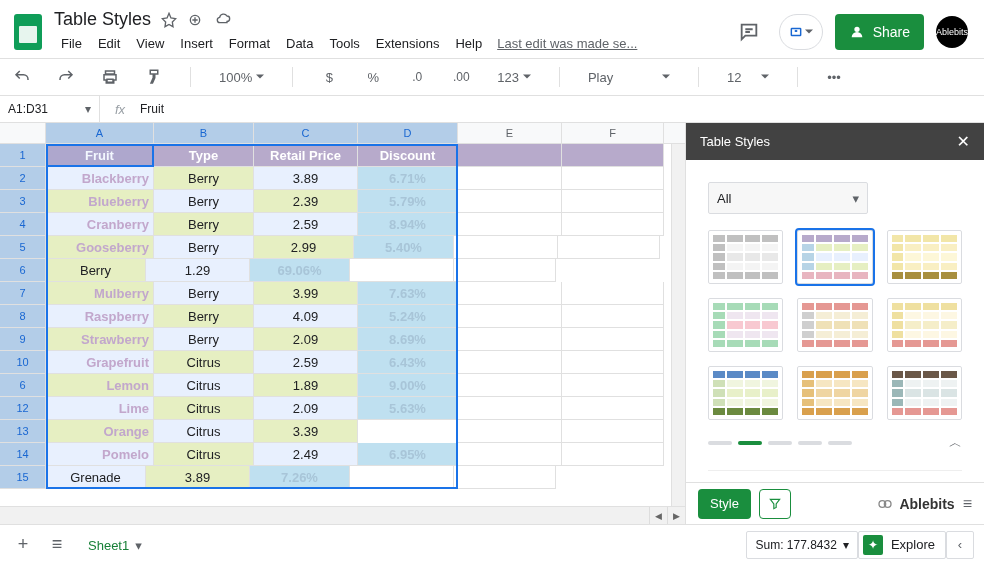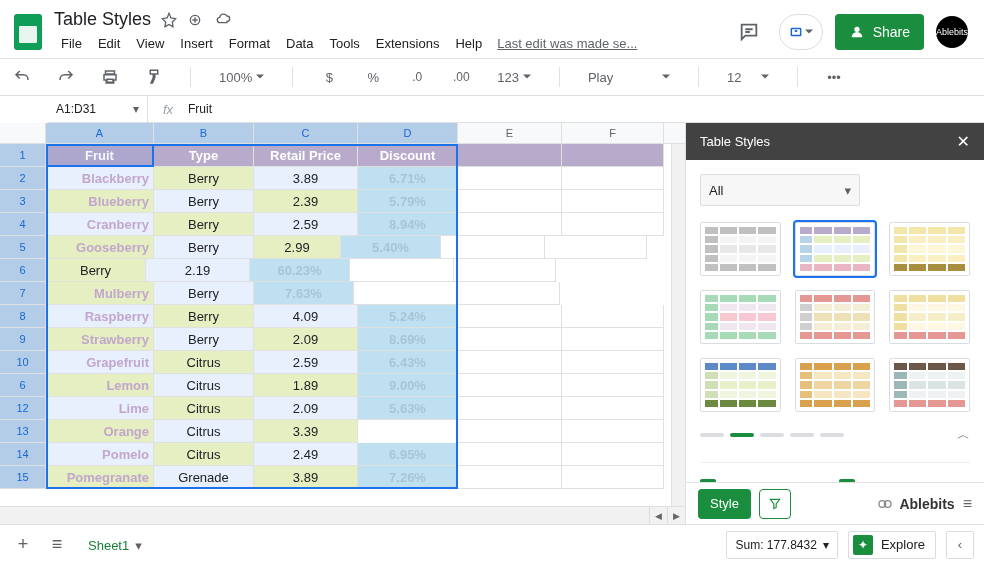--- a/index.html
+++ b/index.html
@@ -20,21 +20,21 @@
 .icon-btn { width:36px; height:36px; display:flex; align-items:center; justify-content:center; border-radius:18px; color:#5f6368; cursor:pointer; }
 .present { width:44px; height:36px; border:1px solid #dadce0; border-radius:18px; display:flex; align-items:center; justify-content:center; gap:2px; }
 .share-btn { background:#1a8e3e; color:#fff; height:36px; border-radius:4px; padding:0 14px; display:flex; align-items:center; gap:8px; font-size:14px; font-weight:500; cursor:pointer; }
 .avatar { width:32px; height:32px; border-radius:16px; background:#000; color:#fff; font-size:9px; display:flex; align-items:center; justify-content:center; }
 
 .toolbar { height:38px; border-top:1px solid #e0e0e0; border-bottom:1px solid #e0e0e0; display:flex; align-items:center; padding:0 10px; gap:20px; color:#5f6368; }
 .tb-ico { width:24px; height:24px; display:flex; align-items:center; justify-content:center; cursor:pointer; }
 .tb-sep { width:1px; height:20px; background:#e0e0e0; margin:0 4px; }
 .tb-dd { display:flex; align-items:center; gap:4px; padding:0 4px; cursor:pointer; }
 
-.fx-bar { height:27px; border-bottom:1px solid #e0e0e0; display:flex; align-items:center;margin-left:48px; }
+.fx-bar { height:27px; border-bottom:1px solid #e0e0e0; display:flex; align-items:center; }
 .name-box { width:100px; border-right:1px solid #e0e0e0; height:100%; display:flex; align-items:center; padding:0 8px; font-size:12px; }
 .name-box .caret { margin-left:auto; color:#5f6368; }
 .fx-sym { width:40px; font-style:italic; color:#9aa0a6; text-align:center; }
 .fx-val { font-size:12px; }
 
 .workspace { display:flex; height:401px; }
 .sheet-area { flex:1; position:relative; overflow:hidden; }
 
 .col-headers { display:flex; height:21px; background:#f8f9fa; border-bottom:1px solid #e0e0e0; }
 .ch-corner { width:46px; border-right:1px solid #e0e0e0; }
@@ -57,21 +57,21 @@
 .sel-overlay { position:absolute; left:46px; top:21px; border:2px solid #1a73e8; pointer-events:none; }
 .sel-cell { position:absolute; left:46px; top:21px; border:2px solid #1a73e8; background:rgba(26,115,232,.06); pointer-events:none; }
 
 .hscroll { position:absolute; bottom:0; left:0; right:0; height:18px; background:#f1f1f1; display:flex; align-items:center; justify-content:flex-end; gap:0; border-top:1px solid #e0e0e0; }
 .hscroll .arrow { width:18px; height:18px; display:flex; align-items:center; justify-content:center; border-left:1px solid #ddd; font-size:9px; color:#666; cursor:pointer; }
 .vscroll { position:absolute; top:21px; right:0; bottom:18px; width:14px; background:#f1f1f1; border-left:1px solid #e0e0e0; }
 
 .side-panel { width:299px; border-left:1px solid #e0e0e0; background:#fff; display:flex; flex-direction:column; }
 .sp-head { height:37px; background:#424242; color:#fff; display:flex; align-items:center; padding:0 14px; font-size:13px; font-weight:500; }
 .sp-close { margin-left:auto; cursor:pointer; font-size:16px; }
-.sp-body { padding:14px; flex:1; overflow:auto; }
+.sp-body { padding:22px; flex:1; overflow:auto; }
 .filter-dd { width:160px; height:32px; border:1px solid #dadce0; border-radius:2px; background:#f7f7f7; display:flex; align-items:center; padding:0 8px; font-size:13px; cursor:pointer; }
 .filter-dd .caret { margin-left:auto; color:#5f6368; }
 
 .style-grid { display:grid; grid-template-columns:repeat(3,1fr); gap:14px; margin-top:16px; }
 .thumb { height:54px; border:1px solid #dadce0; border-radius:2px; padding:4px; display:flex; flex-direction:column; gap:2px; cursor:pointer; }
 .thumb.sel { outline:2px solid #1a73e8; }
 .trow { flex:1; display:flex; gap:2px; }
 .tc { flex:1; }
 .tleft { width:18%; flex:none; }
 
@@ -87,21 +87,21 @@
 .sp-foot { height:42px; border-top:1px solid #e0e0e0; display:flex; align-items:center; padding:0 12px; gap:8px; }
 .style-apply { background:#1a8e3e; color:#fff; height:30px; border-radius:4px; padding:0 12px; display:flex; align-items:center; font-size:13px; cursor:pointer; }
 .filter-btn { width:32px; height:30px; border:1px solid #1a8e3e; border-radius:4px; display:flex; align-items:center; justify-content:center; color:#1a8e3e; cursor:pointer; }
 .ablebits { margin-left:auto; display:flex; align-items:center; gap:6px; font-weight:bold; font-size:14px; color:#333; }
 .hamb { font-size:16px; color:#5f6368; cursor:pointer; }
 
 .bottombar { height:40px; border-top:1px solid #e0e0e0; display:flex; align-items:center; }
 .sheet-tabs { display:flex; align-items:center; gap:4px; padding:0 8px; }
 .bb-btn { width:30px; height:30px; display:flex; align-items:center; justify-content:center; color:#5f6368; cursor:pointer; font-size:18px; }
 .tab { height:30px; padding:0 12px; display:flex; align-items:center; gap:6px; font-size:13px; color:#188038; border-top:1px solid transparent; cursor:pointer; background:#fff; font-weight:500; }
-.bb-right { margin-left:auto; display:flex; align-items:center; gap:10px; padding-right:10px; }
+.bb-right { margin-left:auto; display:flex; align-items:center; padding-right:10px; }
 .sum-box { border:1px solid #dadce0; height:28px; padding:0 8px; display:flex; align-items:center; gap:6px; font-size:12px; border-radius:2px; cursor:pointer; }
 .explore { height:28px; border:1px solid #dadce0; border-radius:2px; padding:0 10px 0 4px; display:flex; align-items:center; gap:8px; font-size:13px; cursor:pointer; }
 .explore .eicon { width:20px; height:20px; background:#1a8e3e; border-radius:2px; display:flex; align-items:center; justify-content:center; color:#fff; font-size:12px; }
 .nav-chev { width:28px; height:28px; border:1px solid #dadce0; border-radius:2px; display:flex; align-items:center; justify-content:center; cursor:pointer; color:#5f6368; }
 svg { display: block; }
 </style>
 </head>
 <body>
 
 <div class="titlebar">
@@ -277,37 +277,38 @@
           <div class="cell c-type-e" style="width: 100px;">Berry</div>
           <div class="cell c-price-e" style="width: 104px;">2.59</div>
           <div class="cell c-disc" style="width: 100px;">8.94%</div>
           <div class="cell" style="width: 104px;"></div>
           <div class="cell" style="width: 102px;"></div>
         </div>
         <div class="row">
           <div class="rh sel">5</div>
           <div class="cell c-fruit" style="width: 108px; background: rgb(230, 239, 194);">Gooseberry</div>
           <div class="cell c-type-o" style="width: 100px;">Berry</div>
-          <div class="cell c-price-o" style="width: 87px;">2.99</div>
+          <div class="cell c-price-o" style="width: 100px;">2.99</div>
           <div class="cell c-disc" style="width: 100px;">5.40%</div>
           <div class="cell" style="width: 104px;"></div>
           <div class="cell" style="width: 102px;"></div>
         </div>
         <div class="row">
           <div class="rh sel">6</div>
           <div class="cell c-type-e" style="width: 100px;">Berry</div>
-          <div class="cell c-price-e" style="width: 104px;">2.19</div>
-          <div class="cell c-disc" style="width: 100px;">60.23%</div>
+          <div class="cell c-price-e" style="width: 104px;">1.29</div>
+          <div class="cell c-disc" style="width: 100px;">69.06%</div>
           <div class="cell" style="width: 104px;"></div>
           <div class="cell" style="width: 102px;"></div>
         </div>
         <div class="row">
           <div class="rh sel">7</div>
           <div class="cell c-fruit" style="width: 108px; background: rgb(230, 239, 194);">Mulberry</div>
           <div class="cell c-type-o" style="width: 100px;">Berry</div>
+          <div class="cell c-price-o" style="width: 104px;">3.99</div>
           <div class="cell c-disc" style="width: 100px;">7.63%</div>
           <div class="cell" style="width: 104px;"></div>
           <div class="cell" style="width: 102px;"></div>
         </div>
         <div class="row">
           <div class="rh sel">8</div>
           <div class="cell c-fruit" style="width: 108px; background: rgb(232, 240, 254);">Raspberry</div>
           <div class="cell c-type-e" style="width: 100px;">Berry</div>
           <div class="cell c-price-e" style="width: 104px;">4.09</div>
           <div class="cell c-disc" style="width: 100px;">5.24%</div>
@@ -363,21 +364,20 @@
           <div class="rh sel">14</div>
           <div class="cell c-fruit" style="width: 108px; background: rgb(232, 240, 254);">Pomelo</div>
           <div class="cell c-type-e" style="width: 100px;">Citrus</div>
           <div class="cell c-price-e" style="width: 104px;">2.49</div>
           <div class="cell c-disc" style="width: 100px;">6.95%</div>
           <div class="cell" style="width: 104px;"></div>
           <div class="cell" style="width: 102px;"></div>
         </div>
         <div class="row">
           <div class="rh sel">15</div>
-          <div class="cell c-fruit" style="width: 108px; background: rgb(230, 239, 194);">Pomegranate</div>
           <div class="cell c-type-o" style="width: 100px;">Grenade</div>
           <div class="cell c-price-o" style="width: 104px;">3.89</div>
           <div class="cell c-disc" style="width: 100px;">7.26%</div>
           <div class="cell" style="width: 104px;"></div>
           <div class="cell" style="width: 102px;"></div>
         </div>
       </div>
     <div class="sel-overlay" id="sel-overlay" style="width: 412px; height: 345px;"></div>
     <div class="sel-cell" id="sel-cell" style="width: 108px; height: 23px;"></div>
     <div class="vscroll"></div>

